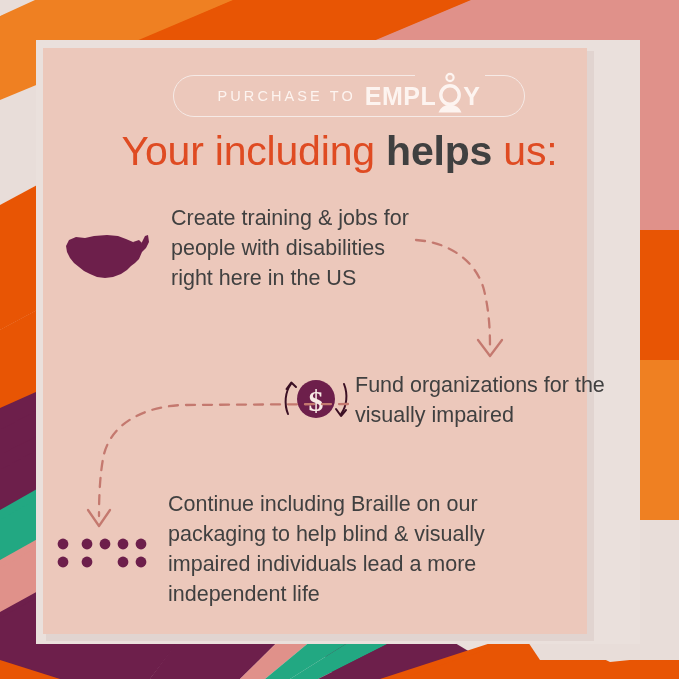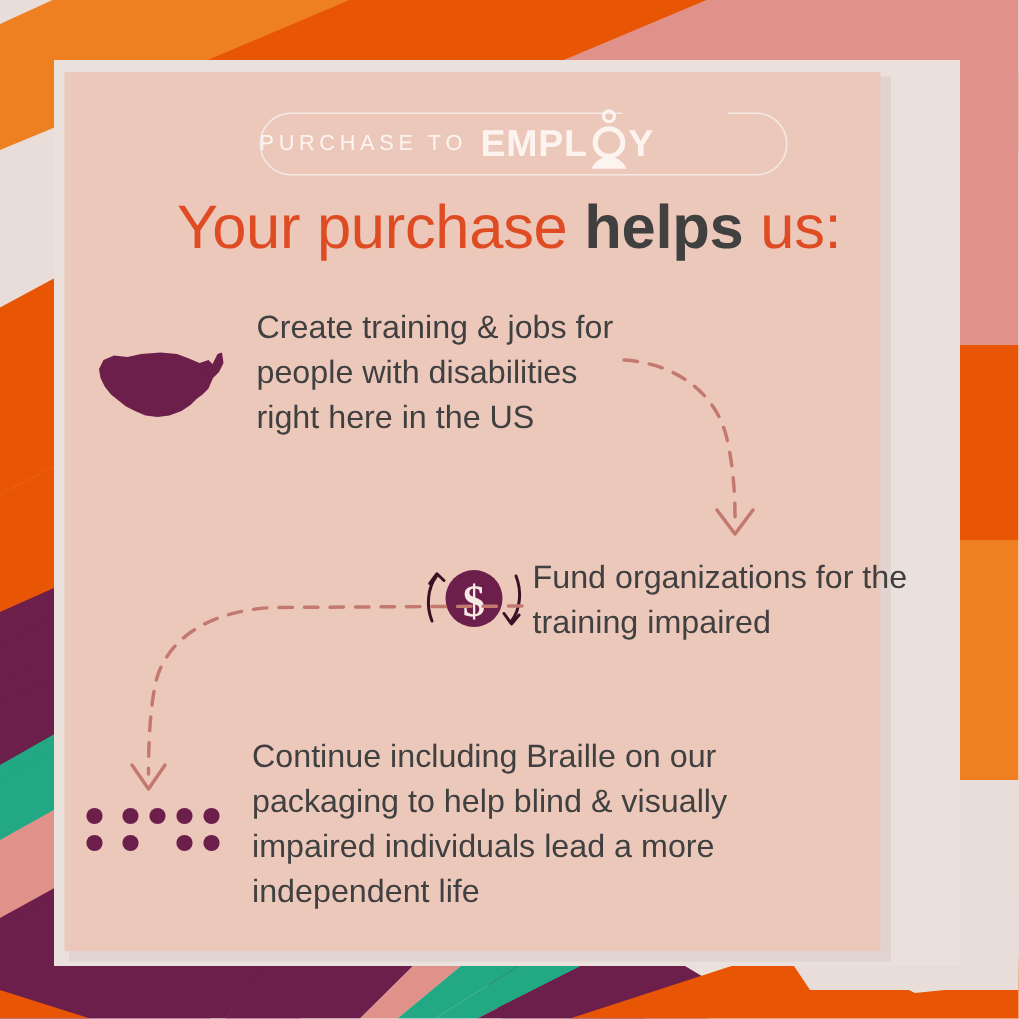--- a/index.html
+++ b/index.html
@@ -41,21 +41,21 @@
   }
   .badge .notch{
     position:absolute;
     left:242px;top:-3px;
     width:70px;height:18px;
     background:#ecc8bb;
   }
   .badge-text{
     position:absolute;
     left:0;top:0;width:352px;height:42px;
-    display:flex;align-items:center;
+    display:flex;align-items:center;justify-content:center;
     color:#fdf4f0;
     white-space:nowrap;
   }
   .badge-small{
     font-size:14.5px;
     letter-spacing:3.1px;
     font-weight:400;
     padding-right:9px;
   }
   .badge-big{
@@ -203,21 +203,21 @@
             <circle cx="18" cy="6.5" r="3.6" fill="none" stroke="#fdf4f0" stroke-width="2.2"></circle>
             <circle cx="18" cy="24" r="9.2" fill="none" stroke="#fdf4f0" stroke-width="3.4"></circle>
             <path d="M6.5 41.5 A12 11 0 0 1 29.5 41.5 Z" fill="#fdf4f0"></path>
           </svg>
         </span>
         <span>Y</span>
       </span>
     </div>
   </div>
 
-  <div class="headline"><span>Your purchase </span><span class="hl-white">helps</span><span> us:</span></div>
+  <div class="headline"><span>Your including </span><span class="hl-white">helps</span><span> us:</span></div>
 
   <div class="usmap">
     <svg width="95" height="52" viewBox="0 0 95 52" xmlns="http://www.w3.org/2000/svg">
       <path fill="#6d1f4b" d="M6,10 L13,7 L22,8 L31,6 L44,5 L55,6 L63,9 L70,12 L74,16 L78,14
         L82,6 L85,5 L86,12 L83,18 L79,22 L76,29 L72,33 L68,36 L64,40 L58,44 L50,47 L42,48
         L34,47 L27,44 L21,41 L16,37 L11,33 L7,28 L4,22 L3,16 Z"></path>
       <path fill="#6d1f4b" d="M70,12 L76,10 L79,13 L77,19 L73,20 Z"></path>
     </svg>
   </div>
   <div class="para" id="para1">Create training &amp; jobs for people with disabilities right here in the US</div>
@@ -235,21 +235,21 @@
       <path d="M8,42 C4,32 5,20 11,12" fill="none" stroke="#3b1024" stroke-width="2" stroke-linecap="round"></path>
       <path d="M6.5,17 L11.3,10.5 L16,15" fill="none" stroke="#3b1024" stroke-width="2" stroke-linecap="round" stroke-linejoin="round"></path>
 
       <circle cx="36" cy="27" r="19" fill="#6d1f4b"></circle>
       <text x="36" y="38.5" text-anchor="middle" fill="#f7e9e4" font-family="'Liberation Serif', serif" font-size="30" font-weight="700">$</text>
 
       <path d="M64,12 C68,22 67,34 61,42" fill="none" stroke="#3b1024" stroke-width="2" stroke-linecap="round"></path>
       <path d="M56,37 L61,44 L66,38" fill="none" stroke="#3b1024" stroke-width="2" stroke-linecap="round" stroke-linejoin="round"></path>
     </svg>
   </div>
-  <div class="para" id="para2">Fund organizations for the training impaired</div>
+  <div class="para" id="para2">Fund organizations for the visually impaired</div>
 
   <div class="arrow" id="arrow2">
     <svg width="270" height="140" viewBox="0 0 270 140" xmlns="http://www.w3.org/2000/svg">
       <path d="M262,6 L96,7 C56,9 26,26 18,56 C14,74 13,98 13,118" fill="none" stroke="#c4796f" stroke-width="2.3" stroke-dasharray="9 8" stroke-linecap="round"></path>
       <path d="M2,112 L13,128 L24,112" fill="none" stroke="#c4796f" stroke-width="2.3" stroke-linecap="round" stroke-linejoin="round"></path>
     </svg>
   </div>
 
   <div class="braille">
     <svg width="94" height="34" viewBox="0 0 94 34" xmlns="http://www.w3.org/2000/svg">

